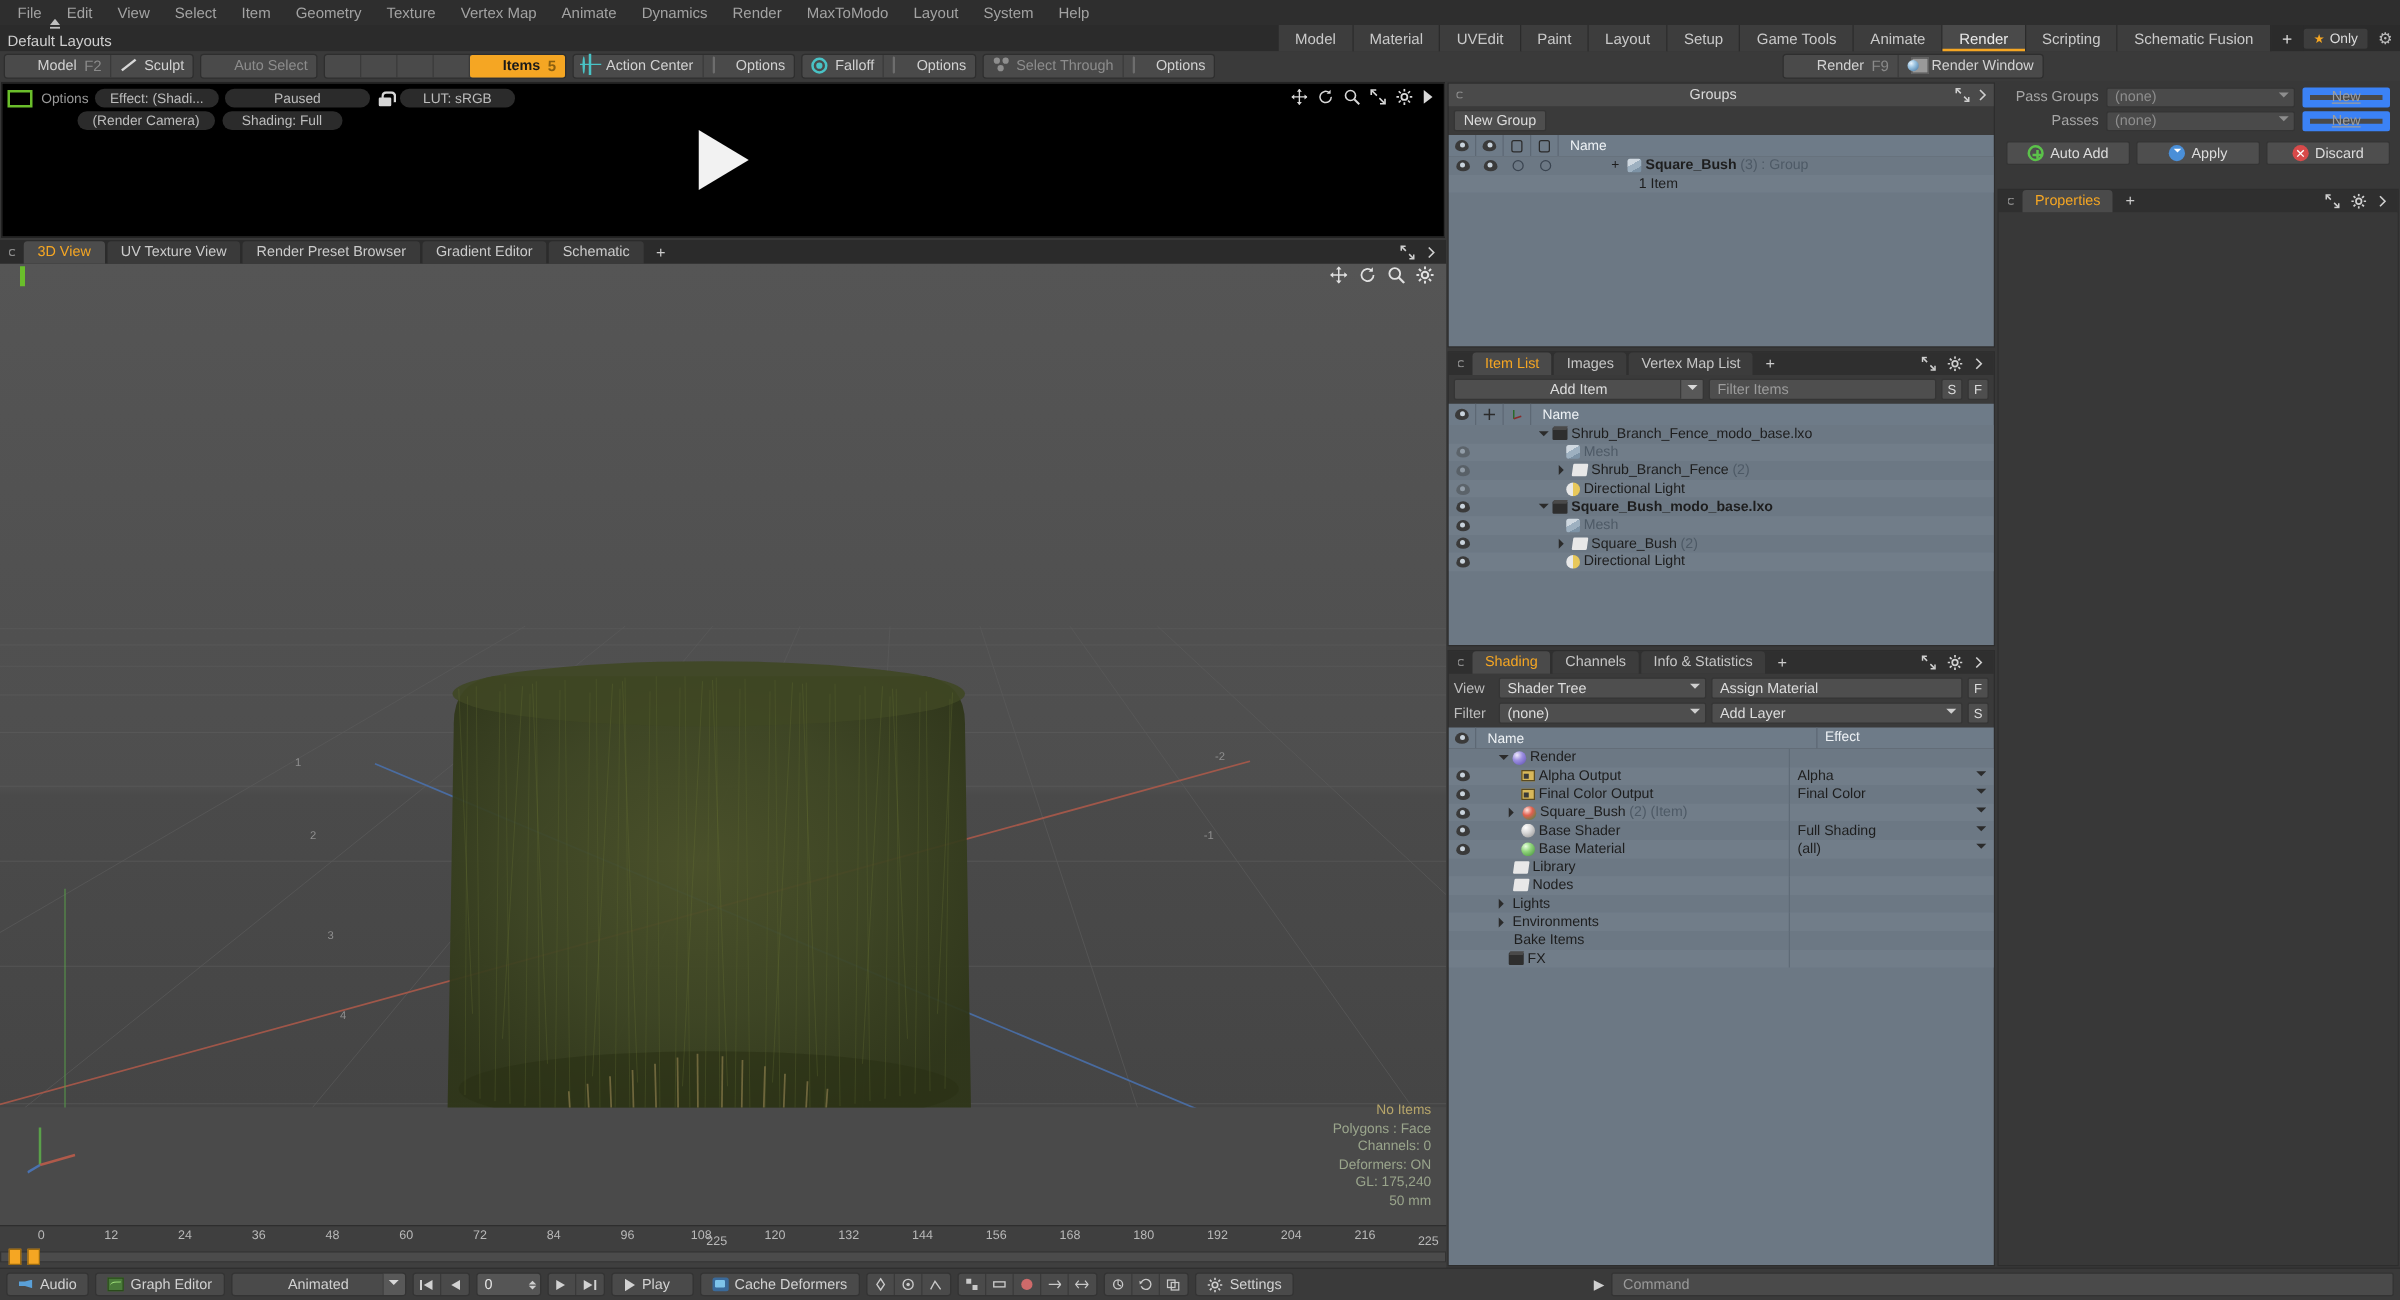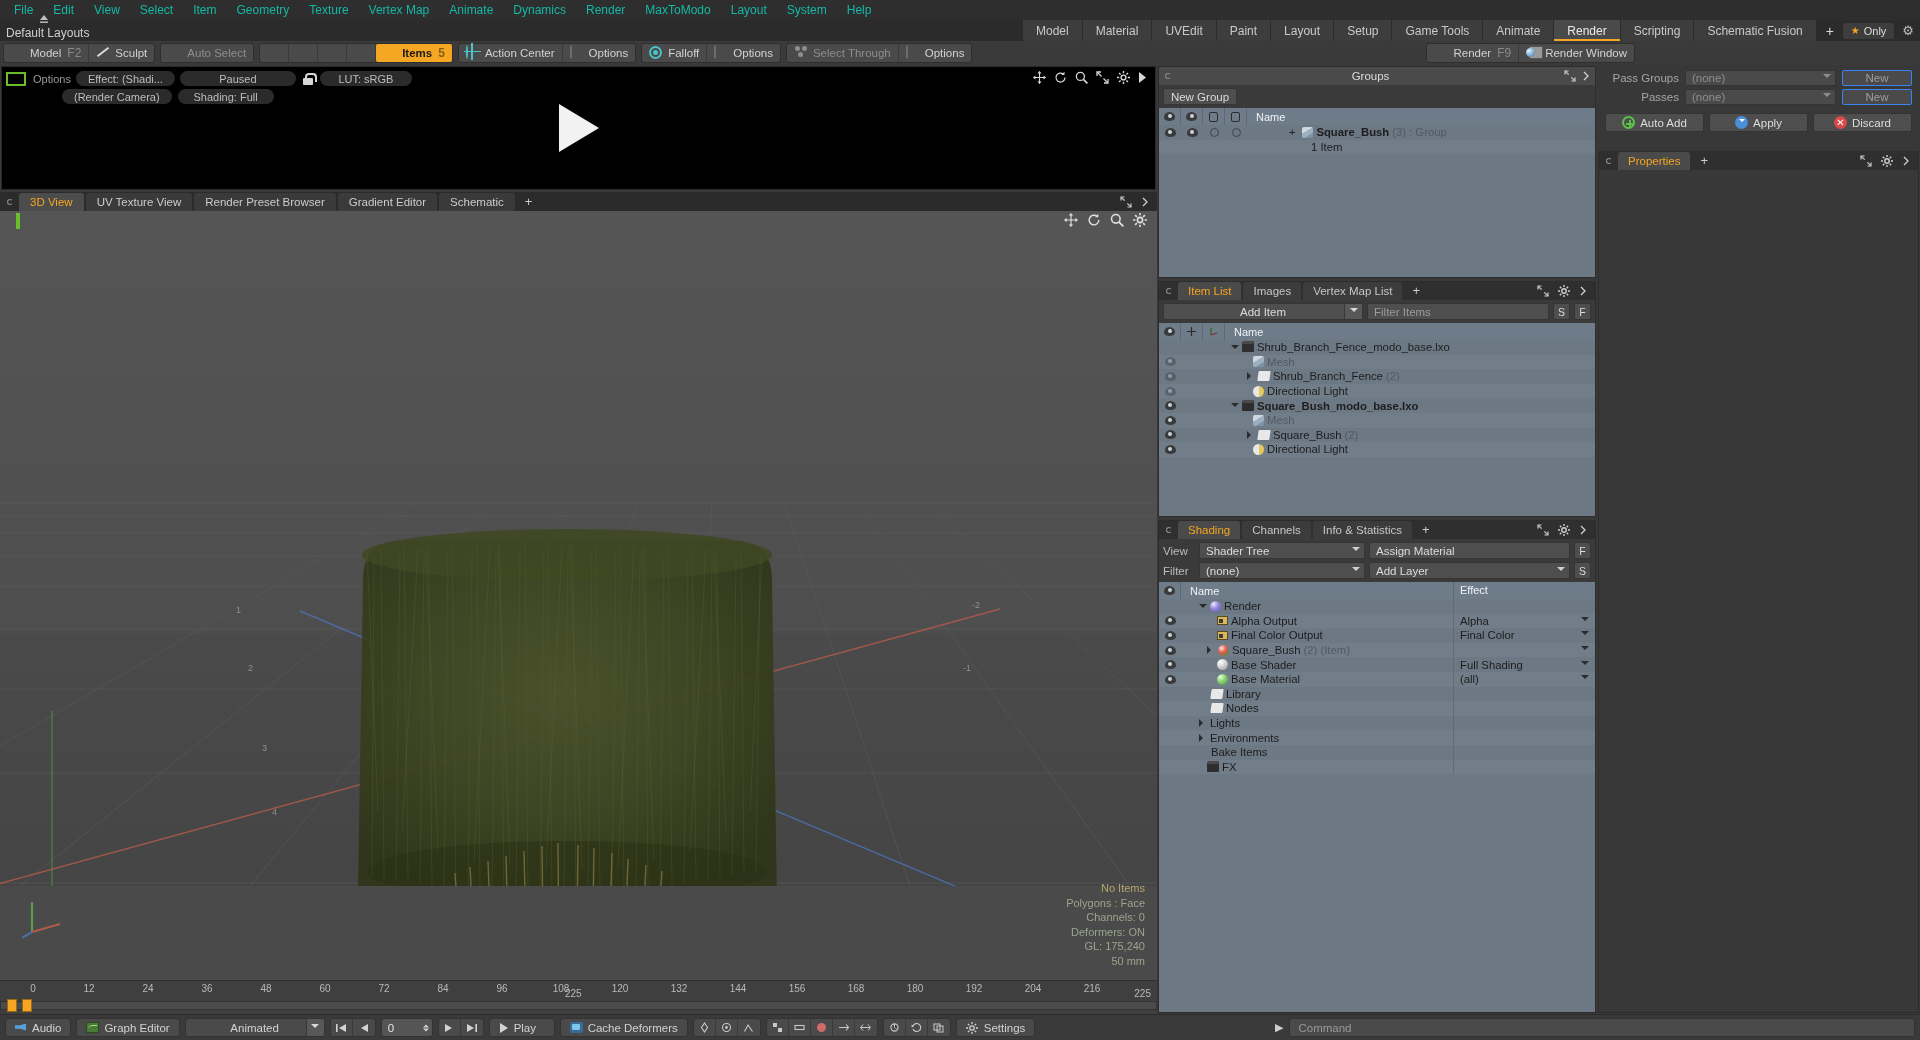--- a/index.html
+++ b/index.html
@@ -12,21 +12,21 @@
   .tb-icon { width:14px;height:14px;border-radius:50%;background:#1d3a4f;margin:0 6px 0 7px;
     border:1px solid #0c1c26; position:relative; }
   .tb-icon:after{content:"";position:absolute;left:3px;top:2px;width:7px;height:9px;background:#7fbfc8;border-radius:40% 40% 50% 50%;}
   .tb-title { color:#fff; font-size:12px; letter-spacing:.1px; }
   .tb-ctrls { margin-left:auto; display:flex; height:22px; }
   .tb-btn { width:46px;height:22px;display:flex;align-items:center;justify-content:center;color:#fff;font-size:12px; }
   .tb-btn svg{display:block;}
 
   
   .menubar { height:20px; background:#2e2e2e; display:flex; align-items:center; flex:0 0 20px; padding-left:4px; }
-  .menubar .mi { padding:0 10px; height:20px; line-height:20px; font-size:12px; color:#14b8a6; }
+  .menubar .mi { padding:0 10px; height:20px; line-height:20px; font-size:12px; color:#a3a3a3; }
 
   
   .layoutbar { height:21px; background:#2b2b2b; display:flex; align-items:center; flex:0 0 21px; }
   .lb-left { display:flex; align-items:center; padding-left:6px;flex-direction:column; }
   .lb-arrowicon { width:14px;height:14px; display:flex;align-items:center;justify-content:center; margin-right:8px;}
   .lb-default { font-size:12px; color:#cfcfcf; }
   .lb-caret { margin-left:4px; font-size:8px; color:#bbb; }
   .lb-tabs { margin-left:auto; display:flex; height:21px; align-items:stretch; }
   .lb-tab { padding:0 13px; display:flex;align-items:center; font-size:12px; color:#cacaca;
     background:#3d3d3d; border-right:1px solid #2b2b2b; position:relative; }
@@ -145,21 +145,21 @@
 
   
   .th { height:17px; background:#6e7b88; display:flex; align-items:center; flex:0 0 17px; font-size:11px; color:#eef2f5;}
   .th .cc{width:22px;display:flex;align-items:center;justify-content:center;border-right:1px solid #5d6874;height:17px;}
   .th .nm{padding-left:9px;}
   .tbody{flex:1 1 auto;overflow:hidden;background:#6c7884;}
   .trow{height:14.6px;display:flex;align-items:center;font-size:11.3px;color:#1d1d1d;background:#6c7884;}
   .trow.alt{background:#717d89;}
   .trow .cc{width:22px;display:flex;align-items:center;justify-content:center;height:100%;}
   .trow .nmcell{flex:1;display:flex;align-items:center;gap:3px;overflow:hidden;white-space:nowrap;}
-  .trow .eff{width:142px;border-left:1px solid #5f6b77;padding-left:6px;display:flex;align-items:center;height:100%;position:relative;}
+  .trow .eff{width:164px;border-left:1px solid #5f6b77;padding-left:6px;display:flex;align-items:center;height:100%;position:relative;}
   .trow .eff .car{position:absolute;right:6px;width:0;height:0;border:4px solid transparent;border-top-color:#2b2b2b;}
   .eye{width:11px;height:9px;border-radius:50% 50% 50% 50%/60% 60% 40% 40%;background:#3a3a3a;position:relative;}
   .eye:after{content:"";position:absolute;left:3.5px;top:2px;width:4px;height:4px;border-radius:50%;background:#c9d3dc;}
   .eye.off{opacity:.38;}
   .dim2{color:#4e5a66;}
   .bold{font-weight:bold;}
   .tri{width:0;height:0;border:4px solid transparent;border-top-color:#2b2b2b;margin-top:3px;}
   .tri.r{border:4px solid transparent;border-left-color:#2b2b2b;margin-top:0;}
   .ic-film{width:12px;height:10px;background:#2e2e2e;position:relative;border-radius:1px;}
   .ic-film:after{content:"";position:absolute;left:1px;top:-3px;width:11px;height:4px;background:#4a4a4a;transform:skewX(-18deg);border-top:1px solid #ccc;}
@@ -172,21 +172,21 @@
   .sph-green{background:radial-gradient(circle at 33% 28%,#e8ffe0 0,#8fd47a 40%,#3e8a35 100%);}
   .sph-red{background:radial-gradient(circle at 33% 28%,#ffe6e0 0,#e06050 40%,#2f8a45 100%);}
   .ic-img{width:11px;height:9px;background:#d8b85a;border:1px solid #5a4a20;position:relative;}
   .ic-img:after{content:"";position:absolute;left:1px;bottom:1px;width:4px;height:4px;background:#3a3a3a;}
 
   
   .frcol{ flex:1 1 auto; display:flex; flex-direction:column; background:#383838; min-width:0; padding:1px; gap:3px;}
   .pp-row{display:flex;align-items:center;gap:6px;padding:3px 6px;}
   .pp-lbl{font-size:11.5px;color:#a6a6a6;min-width:74px;text-align:right;}
   .pp-fld{flex:1;background:#4a4a4a;border:1px solid #343434;height:16px;display:flex;align-items:center;padding:0 6px;font-size:11.5px;color:#8e8e8e;border-radius:2px;position:relative;}
-  .pp-new{width:70px;background:#4a4a4a;border:1px solid #3b82f6;height:16px;display:flex;align-items:center;justify-content:center;font-size:11.5px;color:#9e9e9e;border-radius:2px;}
+  .pp-new{width:70px;background:#4a4a4a;border:6px solid #3b82f6;height:16px;display:flex;align-items:center;justify-content:center;font-size:11.5px;color:#9e9e9e;border-radius:2px;text-decoration:underline;}
   .pp-btns{display:flex;gap:5px;padding:5px 6px;}
   .pp-btn{flex:1;height:19px;background:#4e4e4e;border:1px solid #343434;border-radius:2px;display:flex;align-items:center;justify-content:center;gap:5px;font-size:11.5px;color:#dcdcdc;}
   .cg{width:13px;height:13px;border-radius:50%;border:2px solid #5bc24a;position:relative;}
   .cg:before{content:"";position:absolute;left:5px;top:2px;width:1.5px;height:7px;background:#5bc24a;}
   .cg:after{content:"";position:absolute;left:2px;top:5.2px;height:1.5px;width:7px;background:#5bc24a;}
   .cb{width:13px;height:13px;border-radius:50%;background:#4a8fd8;position:relative;}
   .cb:after{content:"";position:absolute;left:3.5px;top:3px;width:0;height:0;border:3px solid transparent;border-top-color:#fff;}
   .cr{width:13px;height:13px;border-radius:50%;background:#d84a4a;position:relative;font-size:10px;color:#fff;display:flex;align-items:center;justify-content:center;}
   .fr-body{flex:1 1 auto;background:#383838;}
 

